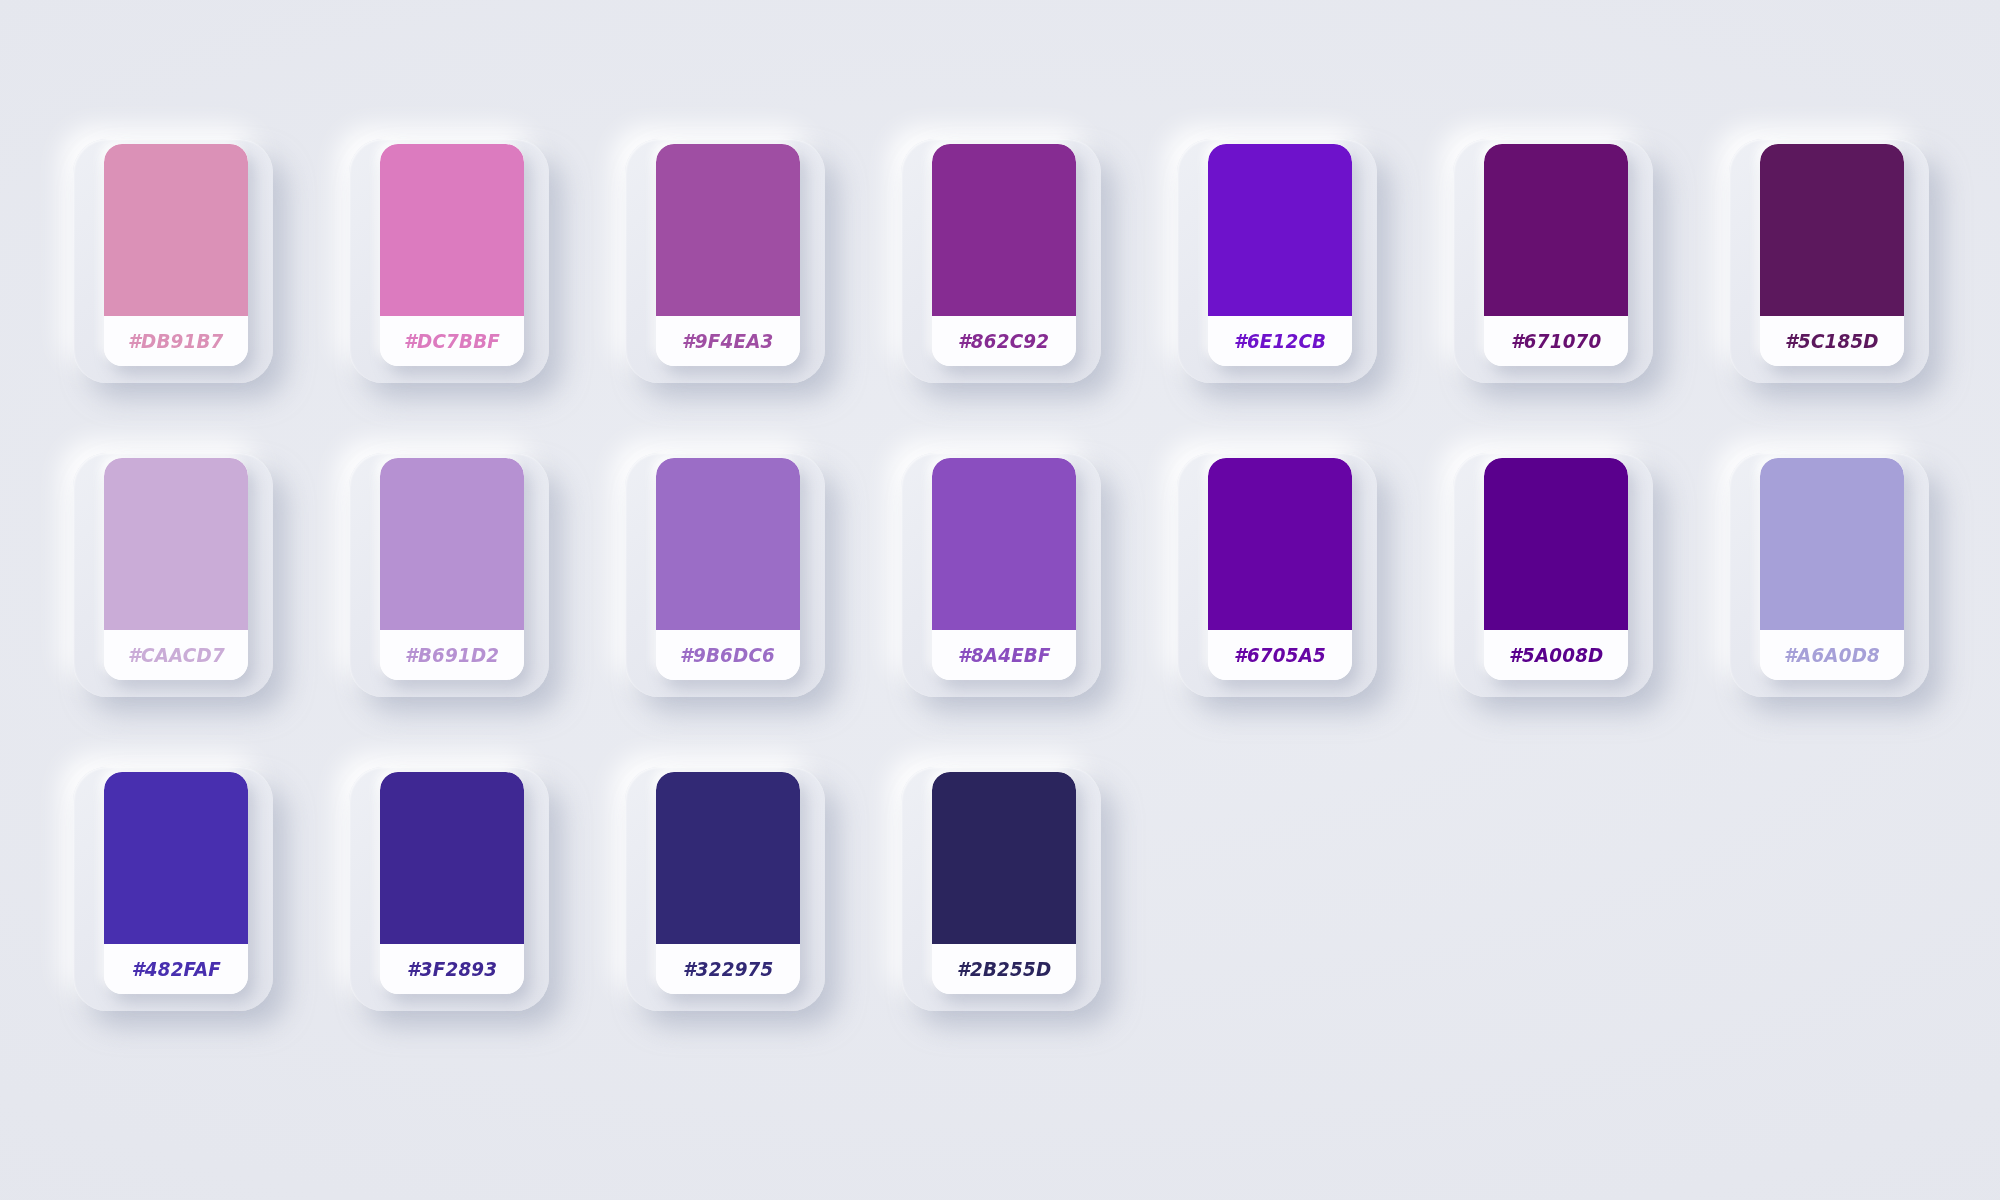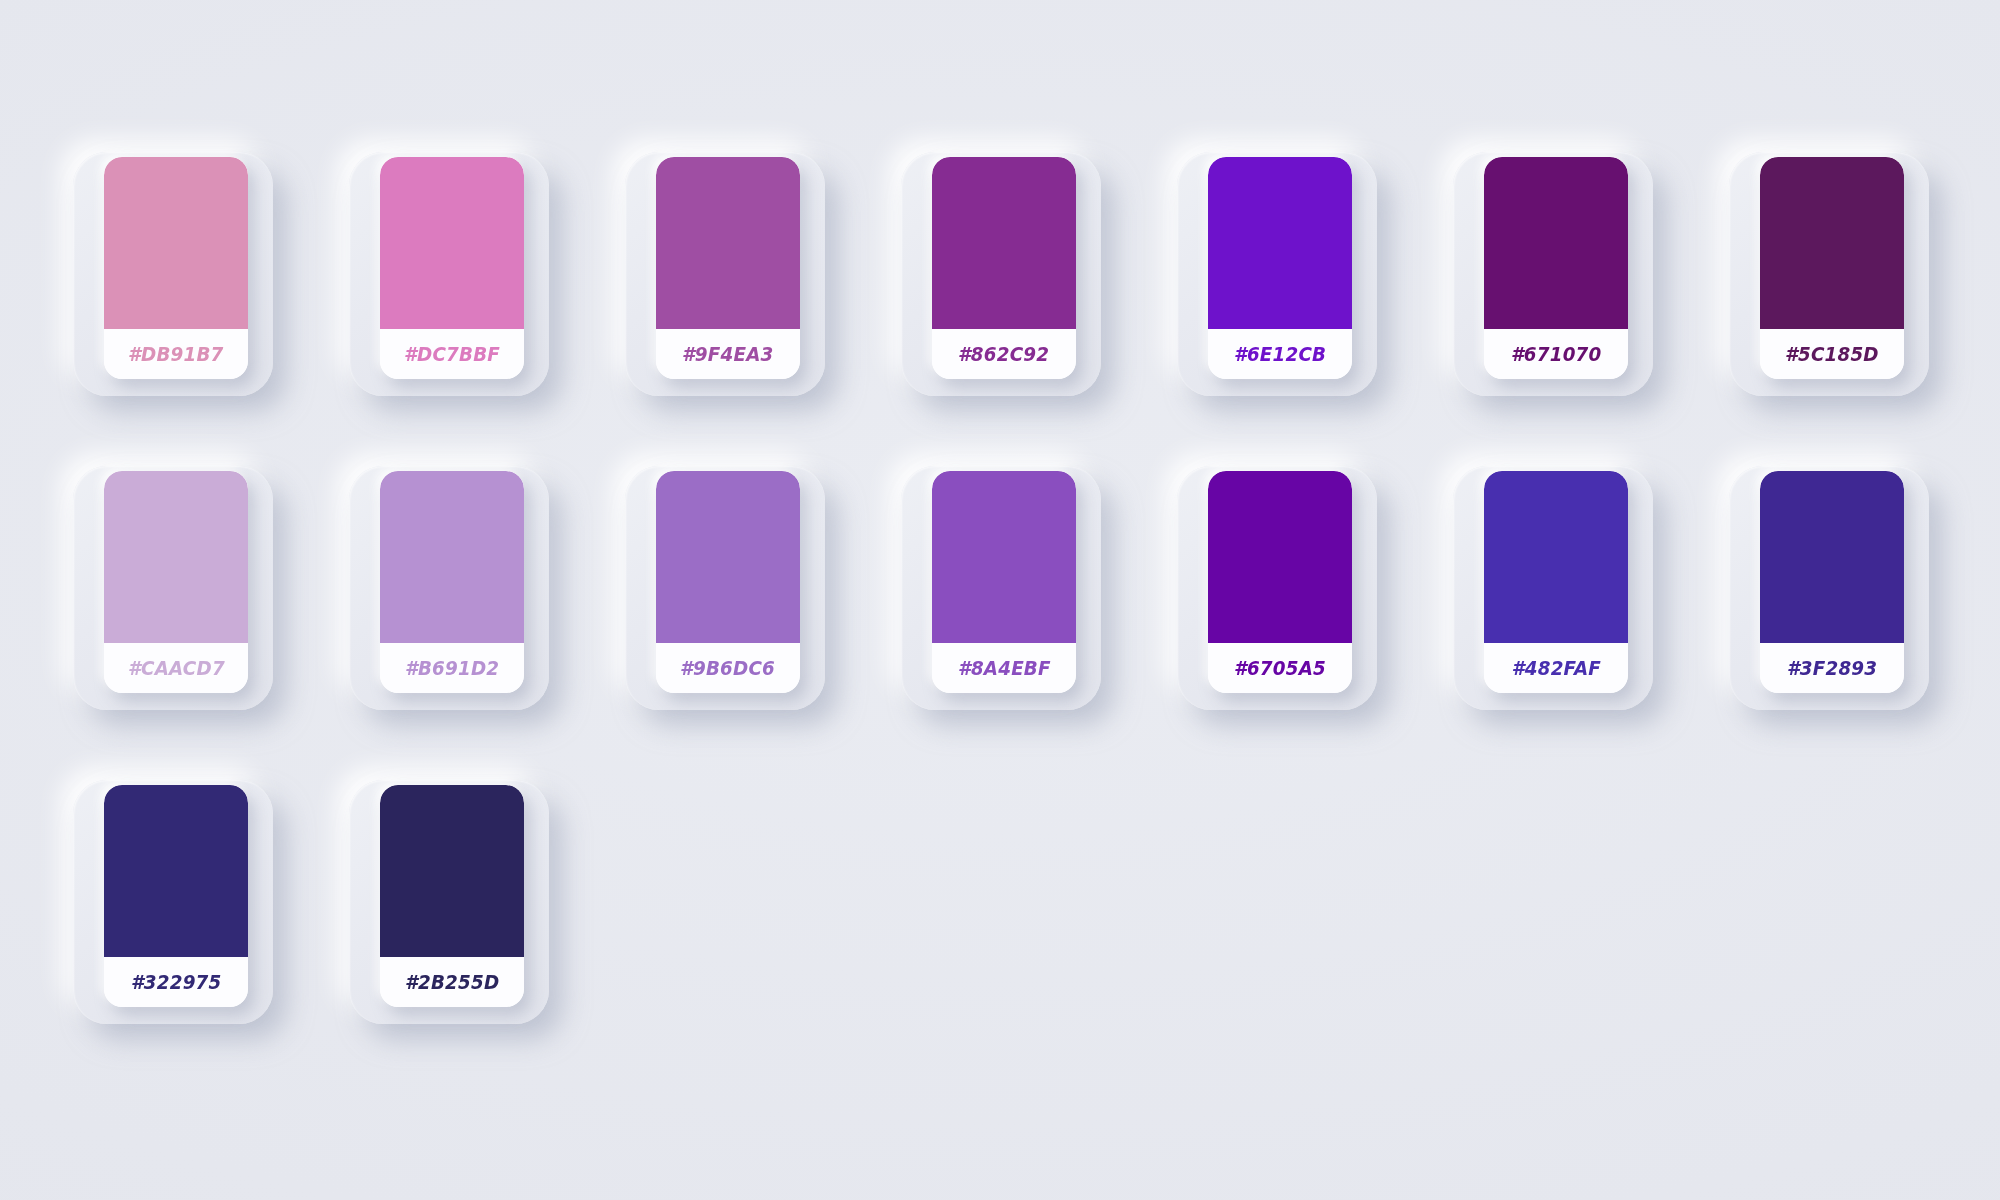--- a/index.html
+++ b/index.html
@@ -21,21 +21,21 @@
     width: 2000px;
     height: 1200px;
     background:
       radial-gradient(ellipse 140% 110% at 50% 45%, #eaecf2 0%, #e5e7ee 55%, #e2e4eb 100%);
     box-sizing: border-box;
   }
 
   .palette-grid {
     position: absolute;
     left: 55px;
-    top: 140px;
+    top: 127px;
     width: 1900px;
     display: grid;
     grid-template-columns: repeat(7, 276px);
     grid-template-rows: repeat(3, 314px);
     column-gap: 0px;
     row-gap: 0px;
   }
 
   
   .swatch-cell {
@@ -223,20 +223,40 @@
             <div class="swatch-color" style="background-color: rgb(103, 5, 165);"></div>
             <div class="swatch-label-strip">
               <span class="swatch-label" style="color: rgb(103, 5, 165);">#6705A5</span>
             </div>
           </div>
         </div>
       </div>
       <div class="swatch-cell">
         <div class="swatch-plate">
           <div class="swatch-card">
+            <div class="swatch-color" style="background-color: rgb(90, 0, 141);"></div>
+            <div class="swatch-label-strip">
+              <span class="swatch-label" style="color: rgb(90, 0, 141);">#5A008D</span>
+            </div>
+          </div>
+        </div>
+      </div>
+      <div class="swatch-cell">
+        <div class="swatch-plate">
+          <div class="swatch-card">
+            <div class="swatch-color" style="background-color: rgb(166, 160, 216);"></div>
+            <div class="swatch-label-strip">
+              <span class="swatch-label" style="color: rgb(166, 160, 216);">#A6A0D8</span>
+            </div>
+          </div>
+        </div>
+      </div>
+      <div class="swatch-cell">
+        <div class="swatch-plate">
+          <div class="swatch-card">
             <div class="swatch-color" style="background-color: rgb(72, 47, 175);"></div>
             <div class="swatch-label-strip">
               <span class="swatch-label" style="color: rgb(72, 47, 175);">#482FAF</span>
             </div>
           </div>
         </div>
       </div>
       <div class="swatch-cell">
         <div class="swatch-plate">
           <div class="swatch-card">

